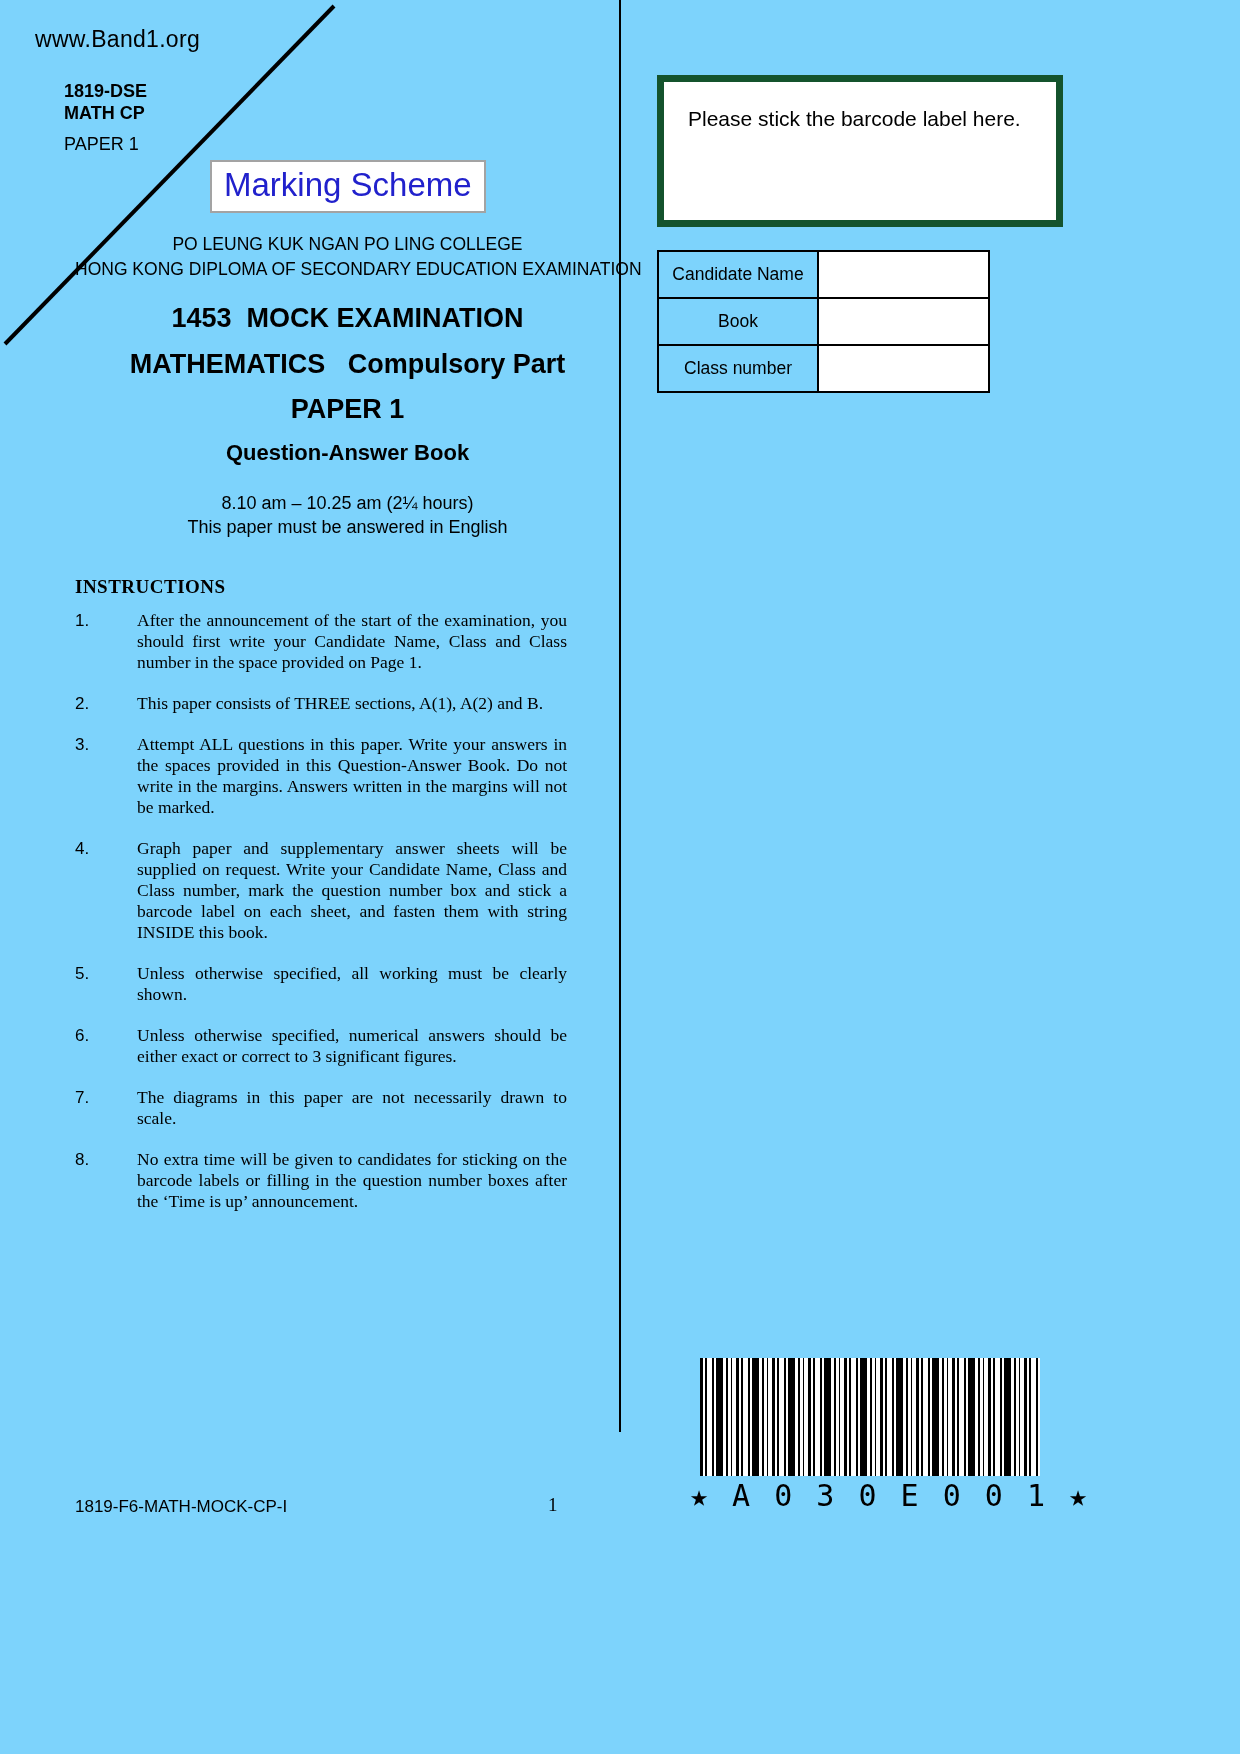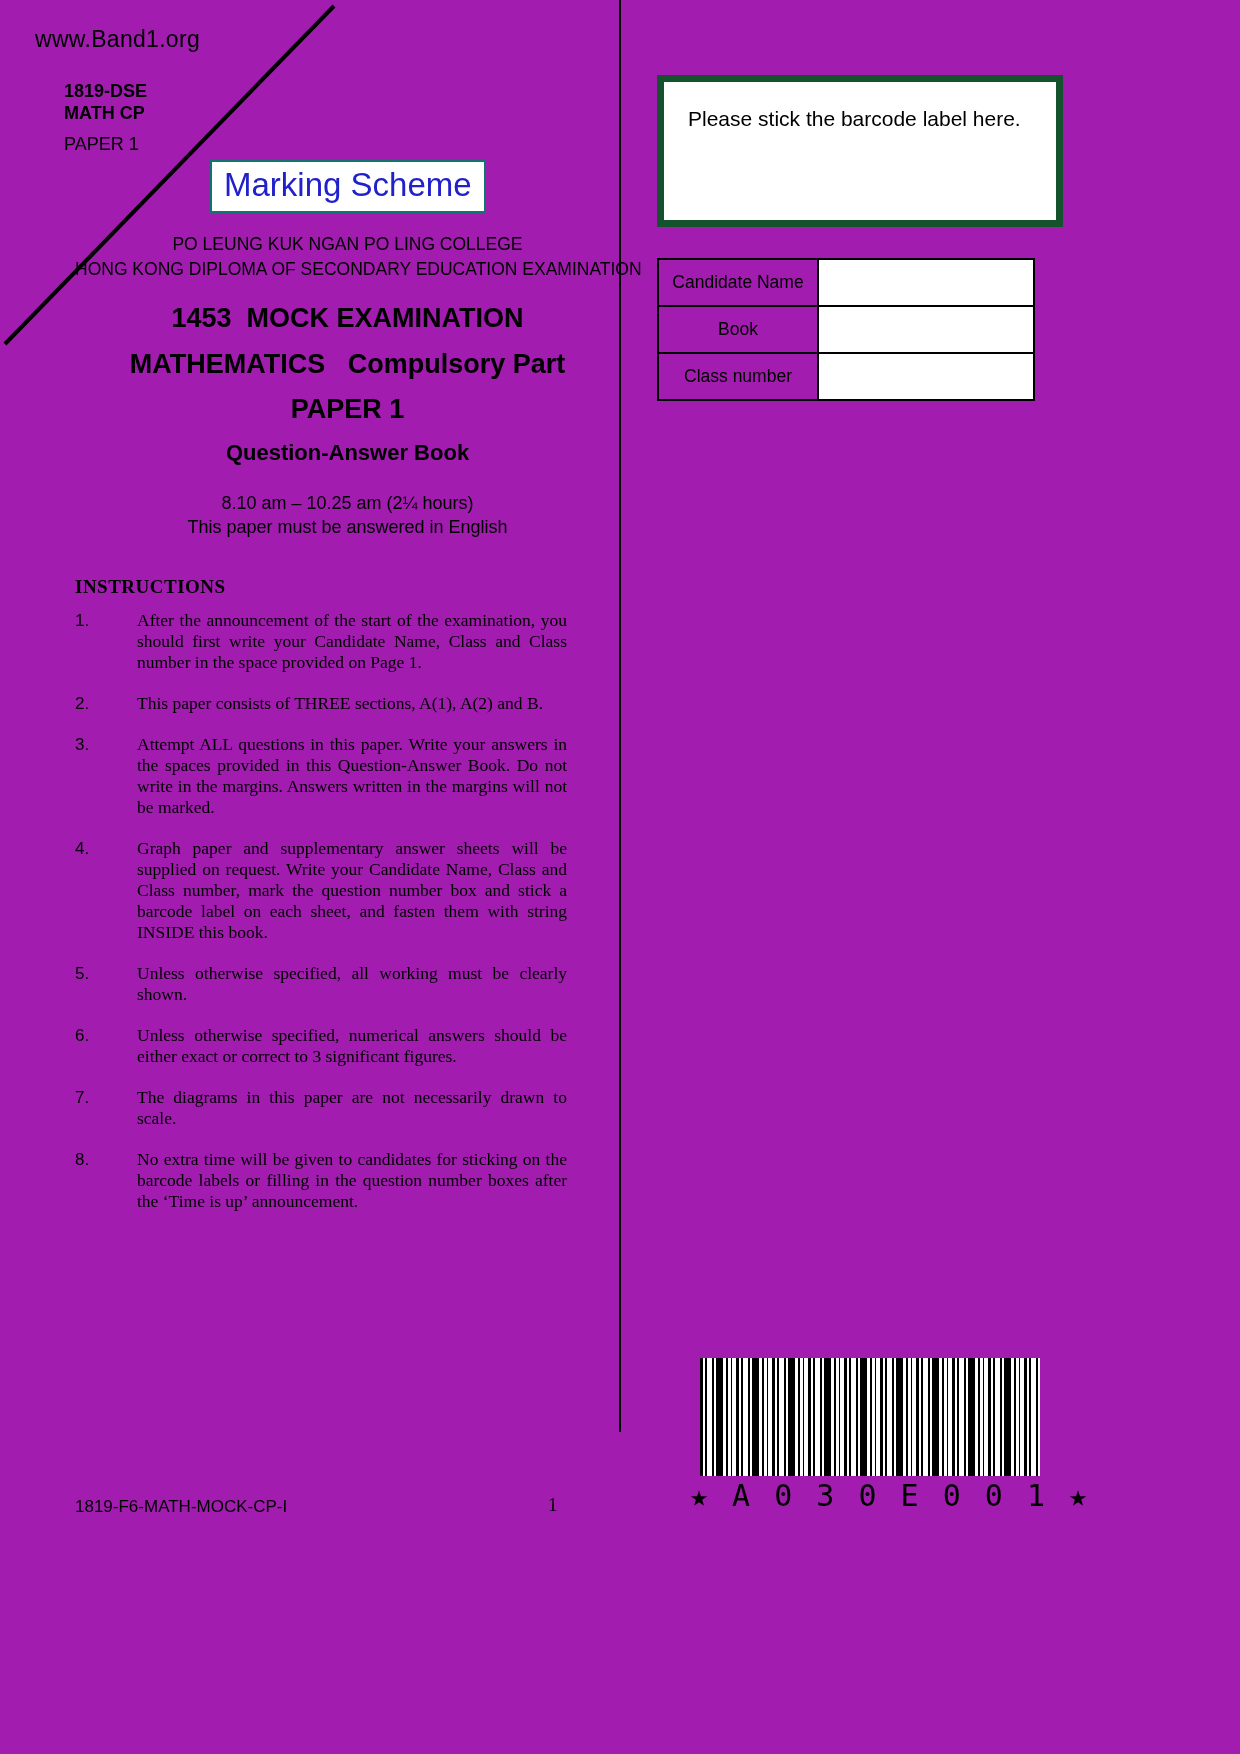--- a/index.html
+++ b/index.html
@@ -2,21 +2,21 @@
 <html><head>
 <meta charset="utf-8">
 <style>
   * { box-sizing: border-box; }
   html, body { margin: 0; padding: 0; background: #e9e9e9; }
   .page {
     position: relative;
     width: 1240px;
     height: 1754px;
     margin: 0 auto;
-    background: #a21caf;
+    background: #7dd3fc;
     font-family: "Liberation Sans", sans-serif;
     color: #000;
     overflow: hidden;
   }
 
   
   .website {
     position: absolute; left: 35px; top: 26px;
     font-size: 23px; letter-spacing: 0.3px;
   }
@@ -27,21 +27,21 @@
   .paper-label {
     position: absolute; left: 64px; top: 134px;
     font-size: 18px;
   }
   .diagonal-line {
     position: absolute; left: 0; top: 0; width: 345px; height: 352px;
     pointer-events: none;
   }
   .marking-scheme {
     position: absolute; left: 210px; top: 160px;
-    border: 2px solid #0f766e; color: #2121cc;
+    border: 2px solid #a3a3a3; color: #2121cc;
     font-size: 33px; padding: 4px 12px 7px 12px;
     background: #fff;
     white-space: pre;
   }
 
   
   .center-block {
     position: absolute; left: 75px; width: 545px;
     text-align: center; white-space: pre;
   }
@@ -85,22 +85,22 @@
   
   .barcode-box {
     position: absolute; left: 657px; top: 75px;
     width: 406px; height: 152px;
     border: 7px solid #14532d; background: #fff;
   }
   .barcode-box-label {
     padding: 25px 10px 0 24px; font-size: 21px;
   }
   .candidate-table {
-    position: absolute; left: 657px; top: 258px;
-    width: 378px; border-collapse: collapse;
+    position: absolute; left: 657px; top: 250px;
+    width: 333px; border-collapse: collapse;
   }
   .candidate-table td {
     border: 2px solid #000; height: 47px;
     font-size: 17.5px; padding: 0 6px;
   }
   .candidate-table td.label-cell {
     width: 160px; text-align: center;
   }
   .candidate-table td.value-cell { background: #fff; }
 

